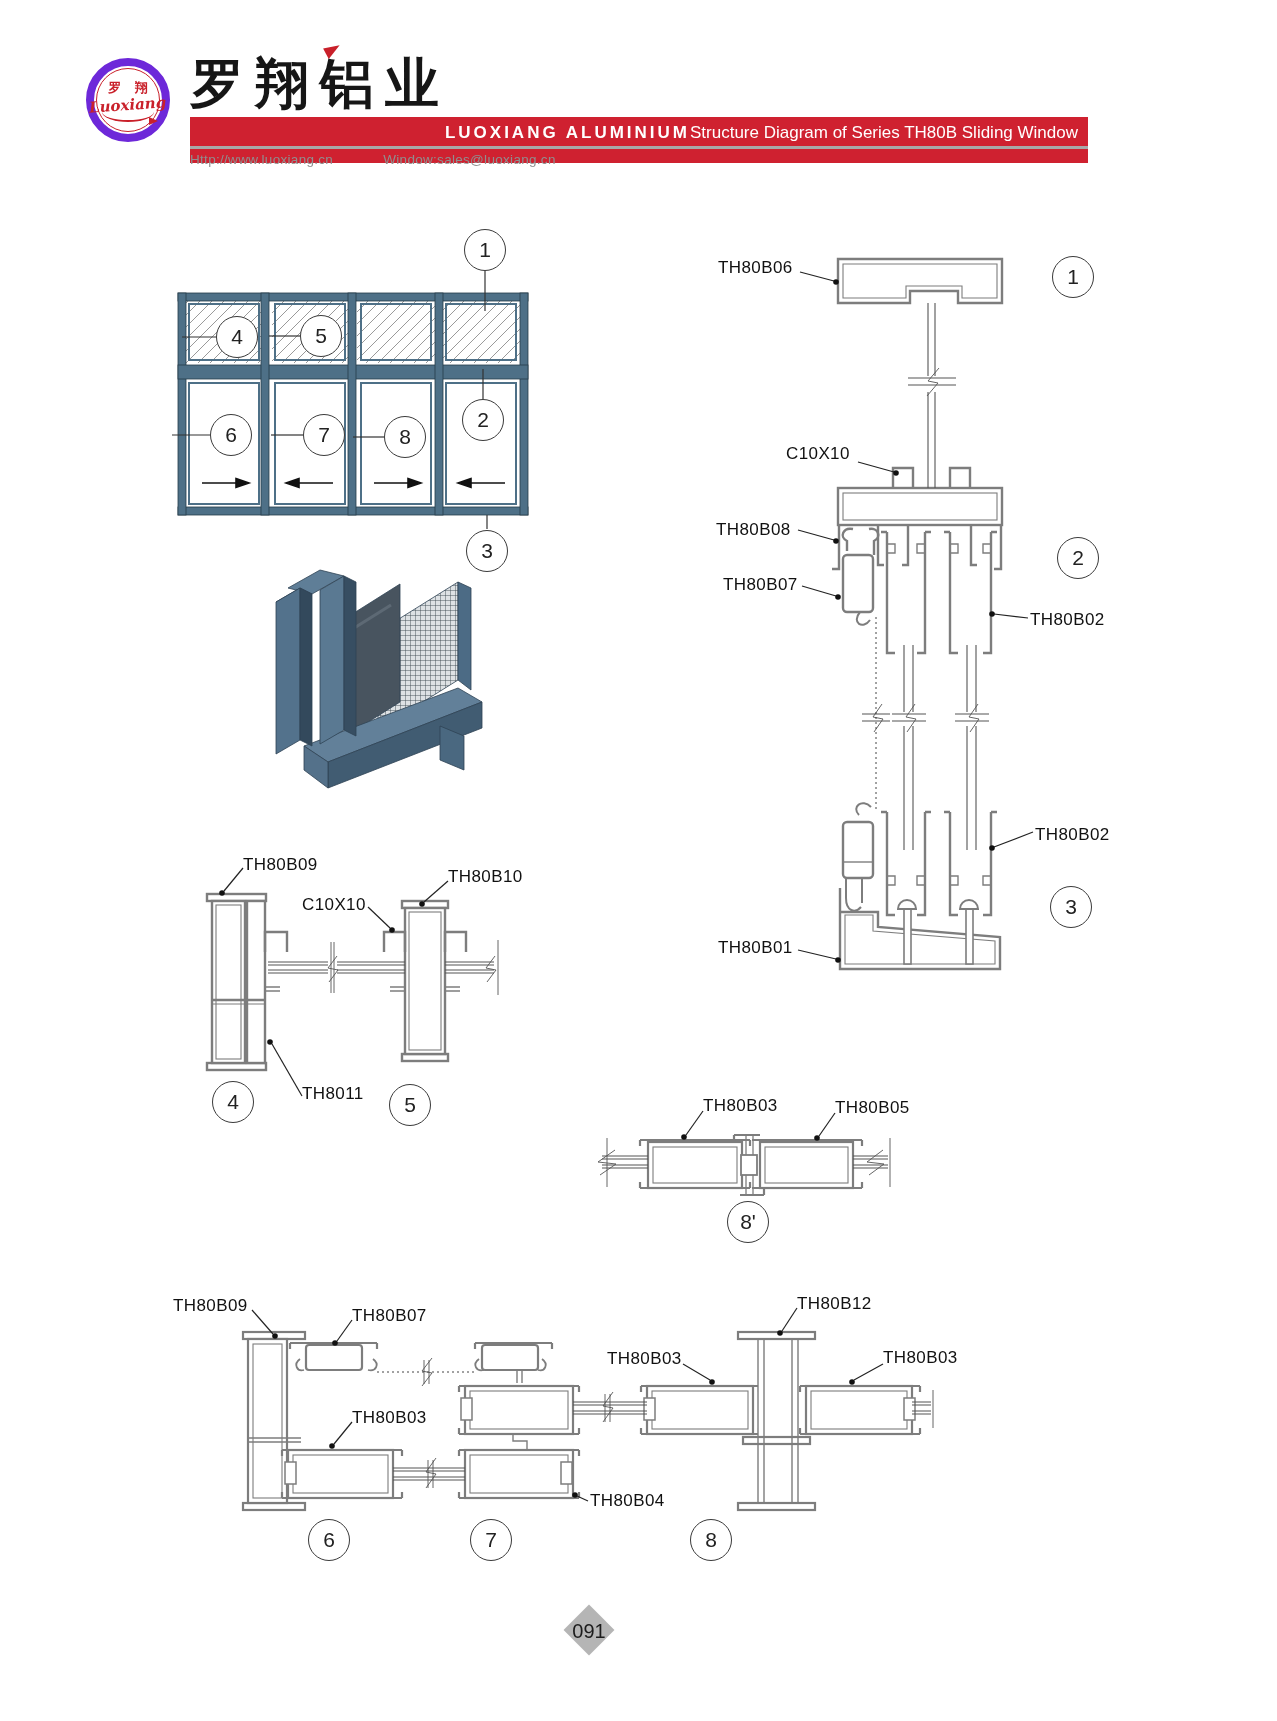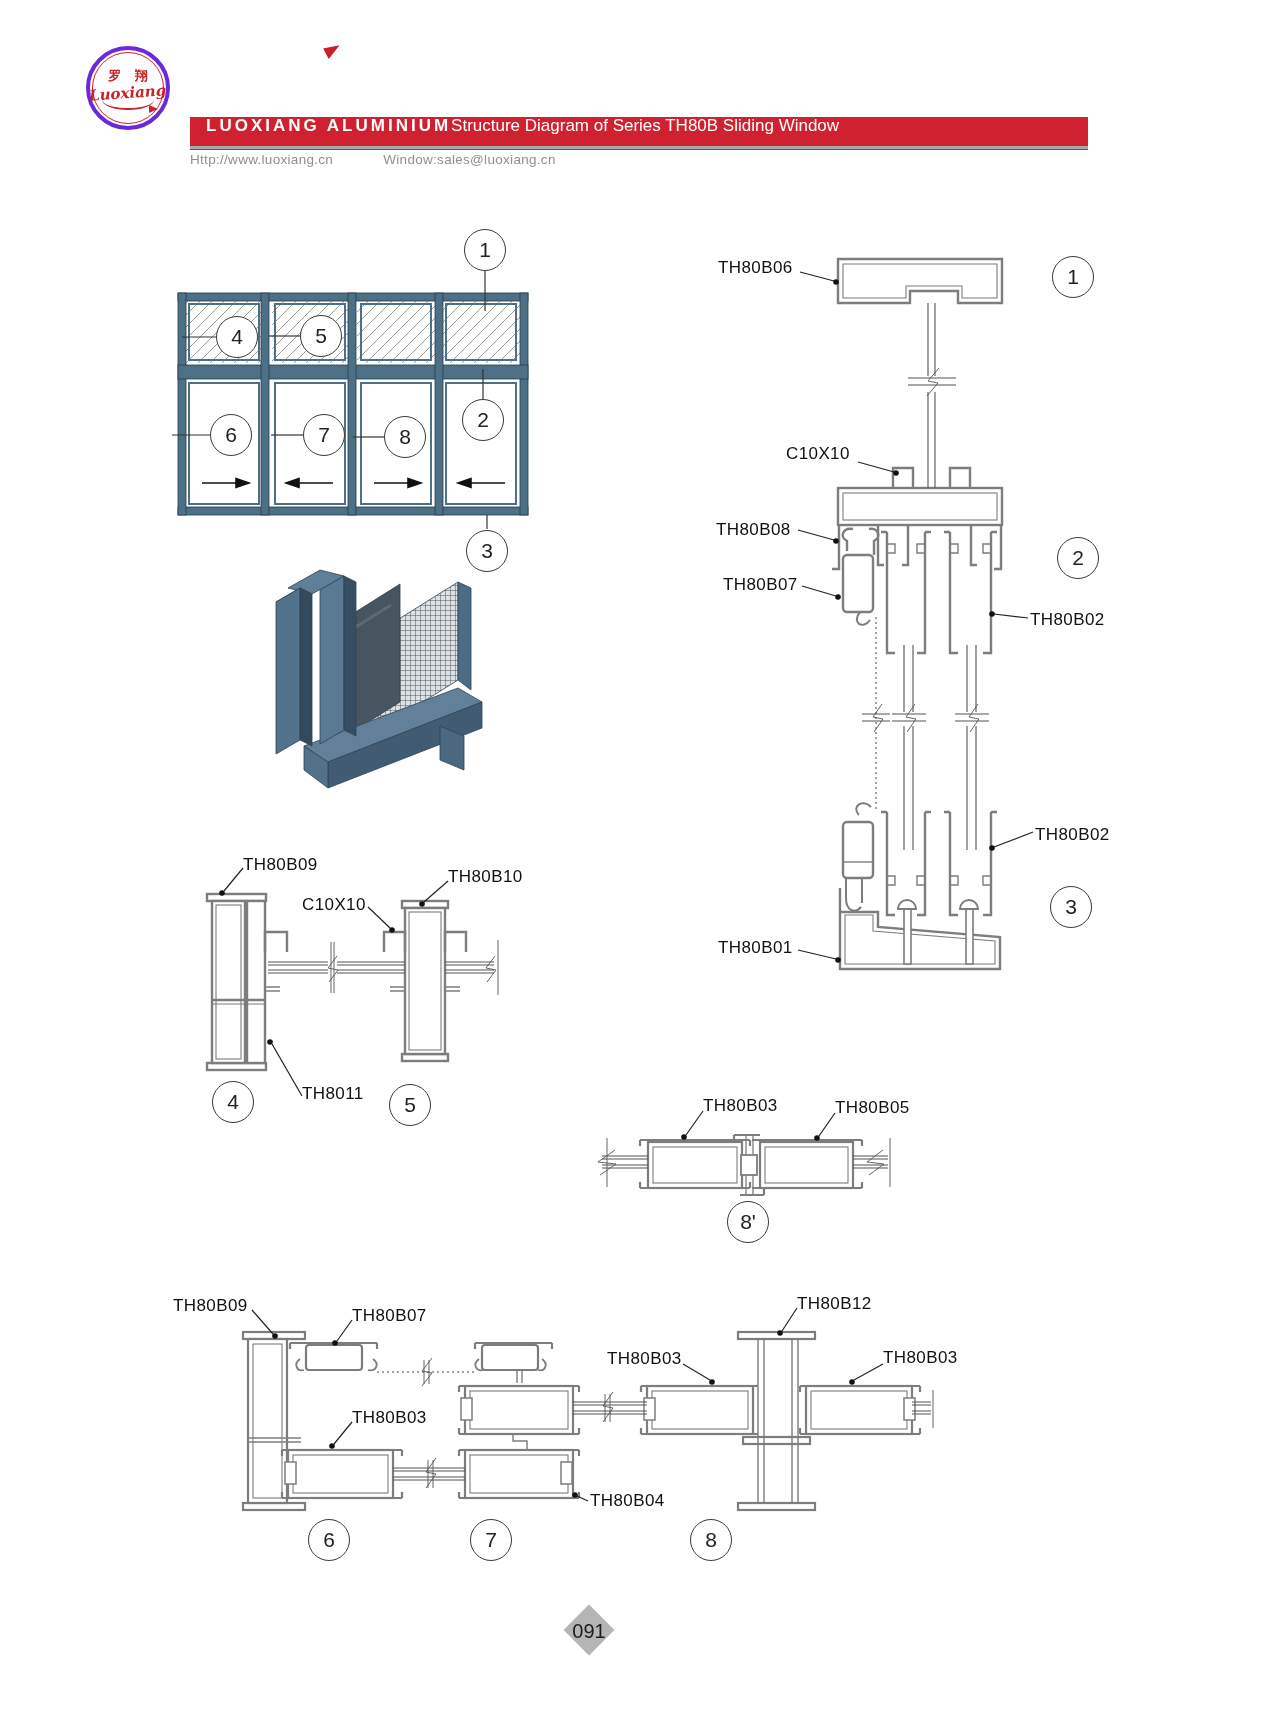--- a/index.html
+++ b/index.html
@@ -1,37 +1,37 @@
 <!DOCTYPE html>
 <html><head>
 <meta charset="utf-8">
 <style>
   html,body{margin:0;padding:0;background:#ffffff;}
   .page{position:relative;width:1277px;height:1721px;background:#fff;
         font-family:"Liberation Sans",sans-serif;overflow:hidden;}
   .abs{position:absolute;}
   
-  .logo{position:absolute;left:86px;top:46px;width:84px;height:84px;border:4px solid #6d28d9;
+  .logo{position:absolute;left:86px;top:58px;width:84px;height:84px;border:8px solid #6d28d9;
         border-radius:50%;box-sizing:border-box;}
   .logo-inner{position:absolute;left:2px;top:2px;right:2px;bottom:2px;border:1.5px solid #c9202a;
         border-radius:50%;display:flex;flex-direction:column;align-items:center;justify-content:center;}
   .logo-cn{font-size:13px;font-weight:bold;color:#c9202a;letter-spacing:5px;margin-left:5px;}
   .logo-script{font-family:"DejaVu Serif",serif;font-style:italic;font-weight:bold;
         font-size:15px;color:#c9202a;margin-top:-1px;transform:rotate(-4deg);}
   .logo-swoosh{width:52px;height:8px;border-bottom:2.5px solid #c9202a;
         border-radius:0 0 50% 50%/0 0 100% 100%;margin-top:-2px;position:relative;}
   .logo-swoosh::after{content:"";position:absolute;right:-4px;bottom:-5px;width:0;height:0;
         border-left:9px solid #c9202a;border-top:4px solid transparent;border-bottom:4px solid transparent;}
   .company-cn{position:absolute;left:190px;top:56px;font-size:54px;font-weight:bold;color:#161616;
         letter-spacing:11px;line-height:1;}
   .company-accent{position:absolute;left:325px;top:44px;width:0;height:0;
         border-left:16px solid #c9202a;border-top:5px solid transparent;border-bottom:7px solid transparent;
         transform:rotate(-28deg);}
-  .red-bar{position:absolute;left:190px;top:117px;width:898px;height:33px;background:#cf2130;
-        display:flex;align-items:center;justify-content:flex-start;box-sizing:border-box;
+  .red-bar{position:absolute;left:190px;top:117px;width:898px;height:46px;background:#cf2130;
+        display:flex;align-items:center;justify-content:flex-end;box-sizing:border-box;
         padding:0 10px 15px 16px;}
   .red-bar .en-left{color:#fff;font-weight:bold;font-size:17px;letter-spacing:3px;}
   .red-bar .en-right{color:#fff;font-size:17px;}
   .bar-shadow{position:absolute;left:190px;top:146px;width:898px;height:3px;background:#a8a8a8;}
   .contacts{position:absolute;left:190px;top:152px;font-size:13.5px;color:#8f8f8f;letter-spacing:.3px;}
   .contacts span{margin-right:46px;}
   .title-cn{position:absolute;right:189px;top:74px;font-size:31px;font-weight:bold;color:#1a1a1a;
         letter-spacing:2px;}
   
   .lbl{position:absolute;font-size:17px;color:#111;white-space:nowrap;letter-spacing:.4px;}
@@ -49,20 +49,21 @@
 
 <div class="page">
 
   <div class="logo">
     <div class="logo-inner">
       <div class="logo-cn">罗 翔</div>
       <div class="logo-script">Luoxiang</div>
       <div class="logo-swoosh"></div>
     </div>
   </div>
+  <div class="company-cn">罗翔铝业</div>
   <div class="company-accent"></div>
   <div class="red-bar">
     <span class="en-left">LUOXIANG ALUMINIUM</span>
     <span class="en-right">Structure Diagram of Series TH80B Sliding Window</span>
   </div>
   <div class="bar-shadow"></div>
   <div class="contacts">
     <span>Http://www.luoxiang.cn</span>
     <span>Window:sales@luoxiang.cn</span>
   </div>

